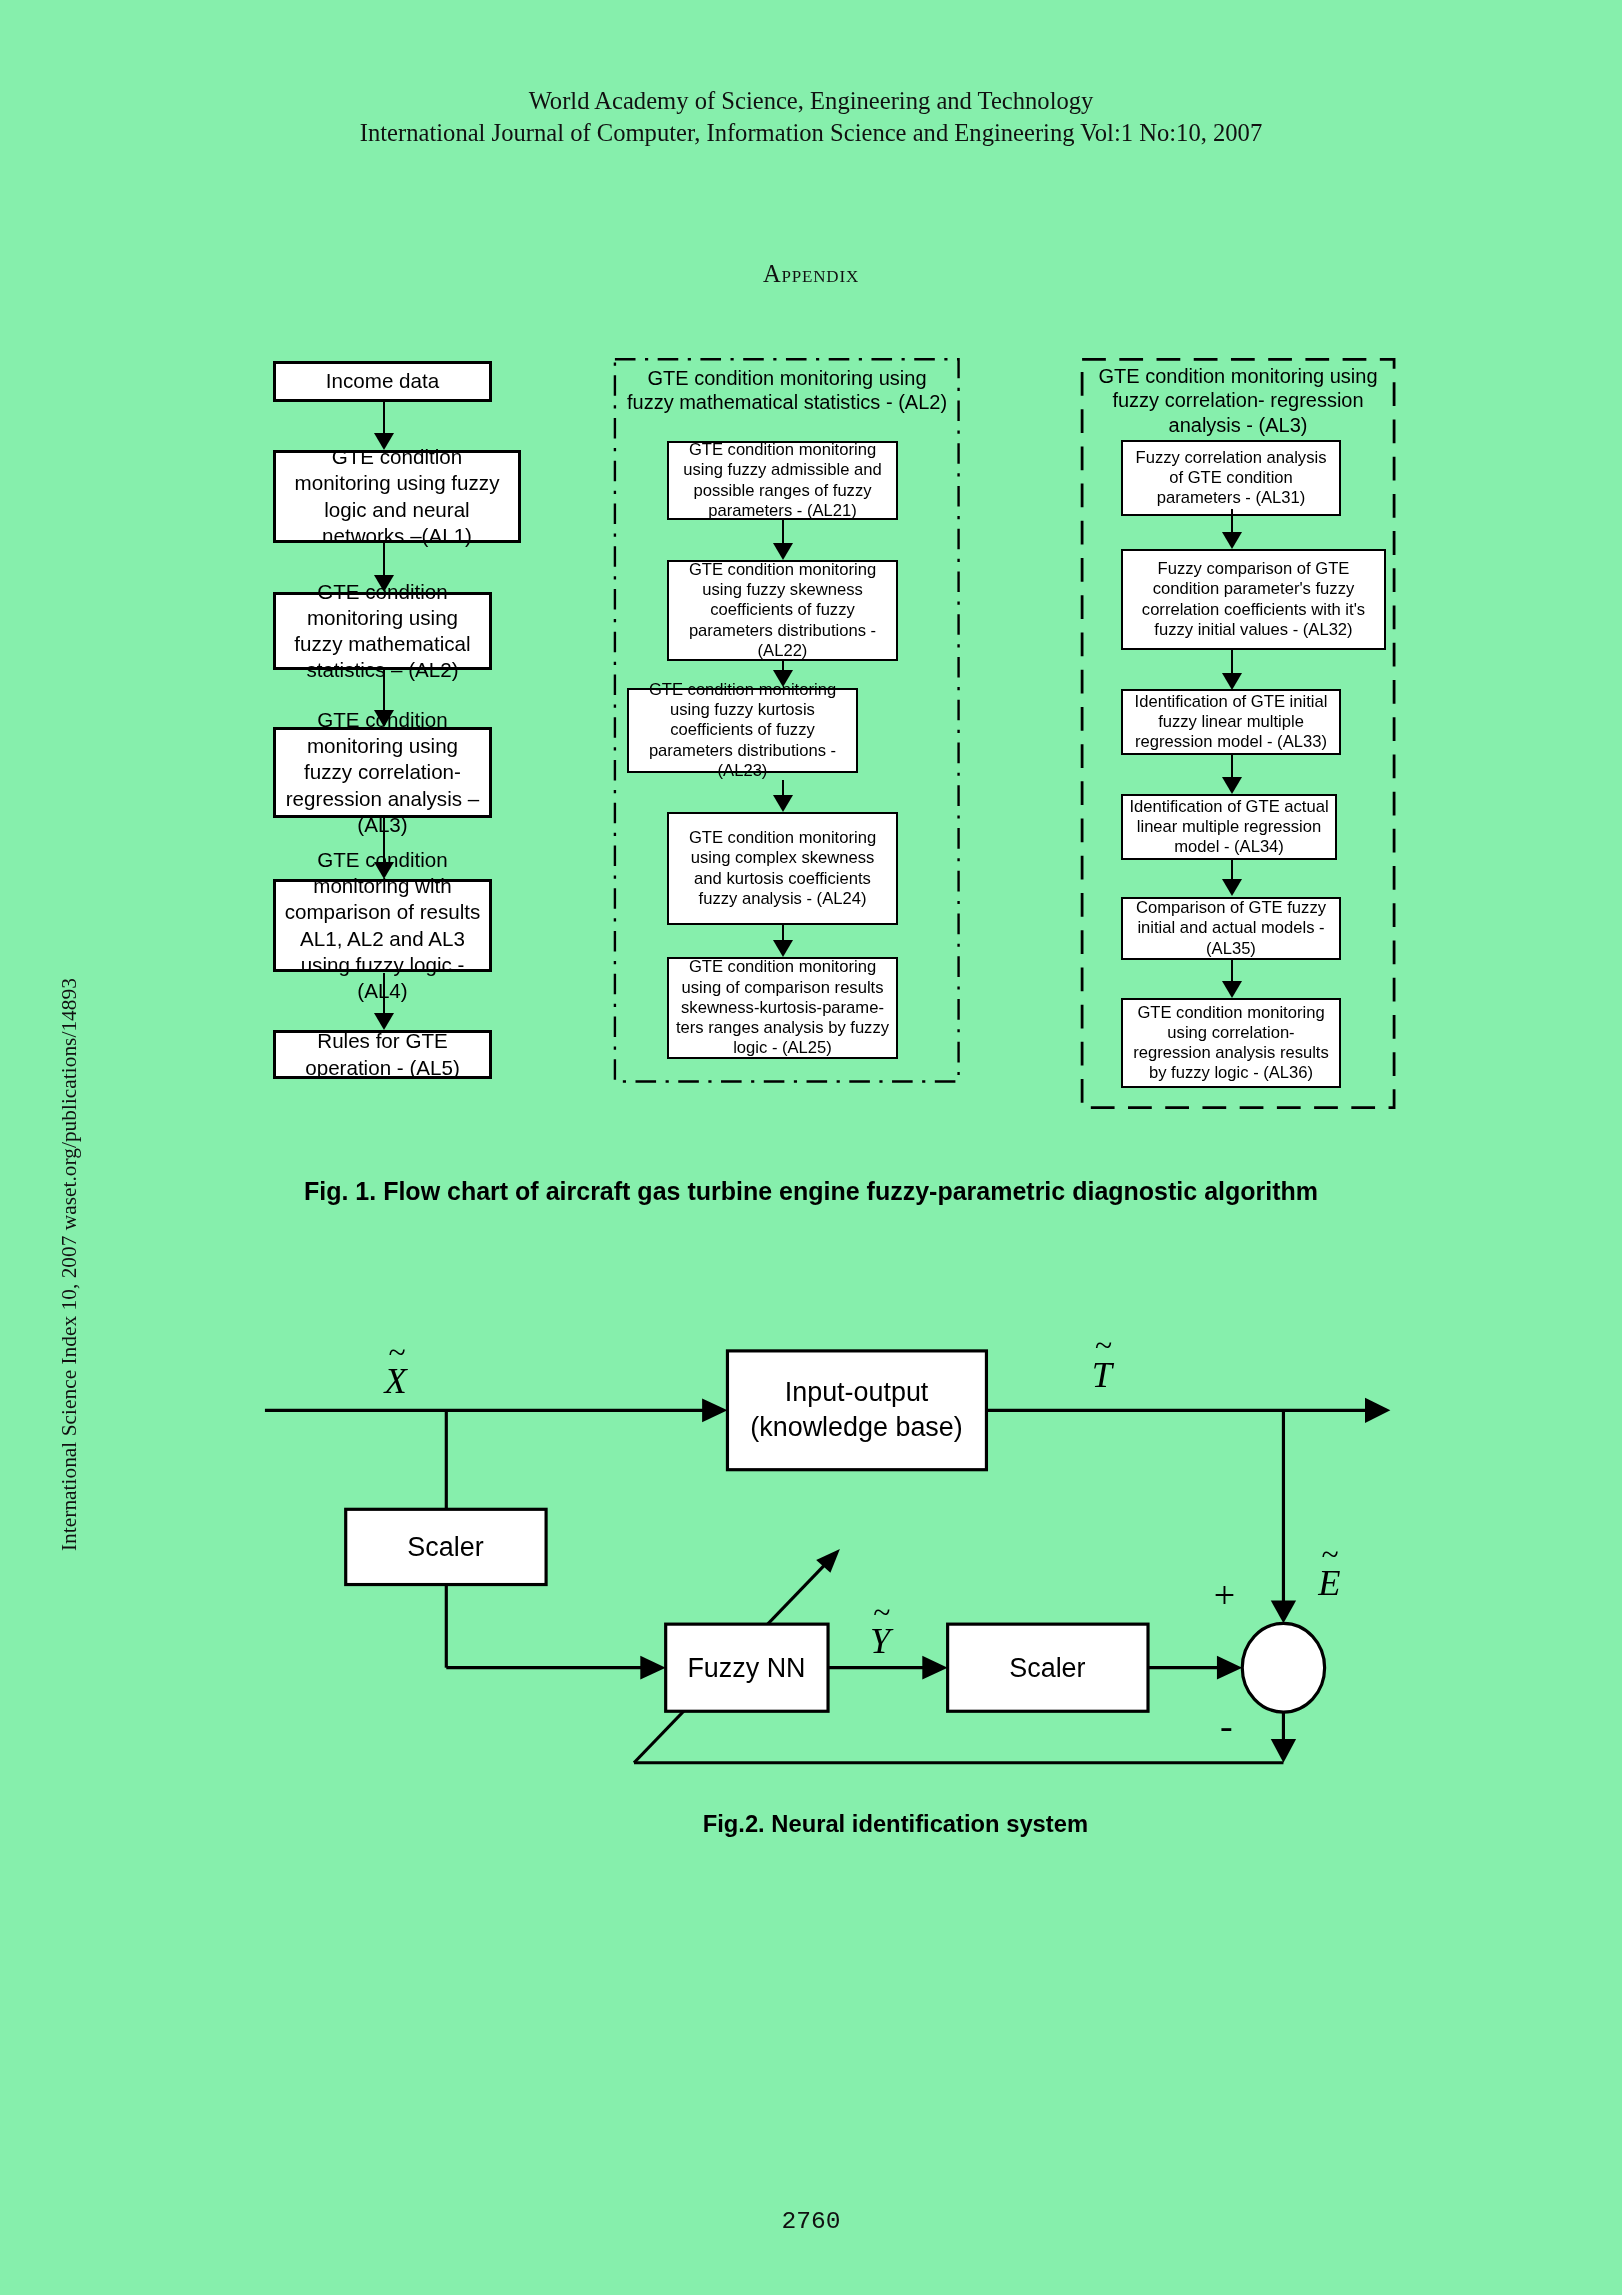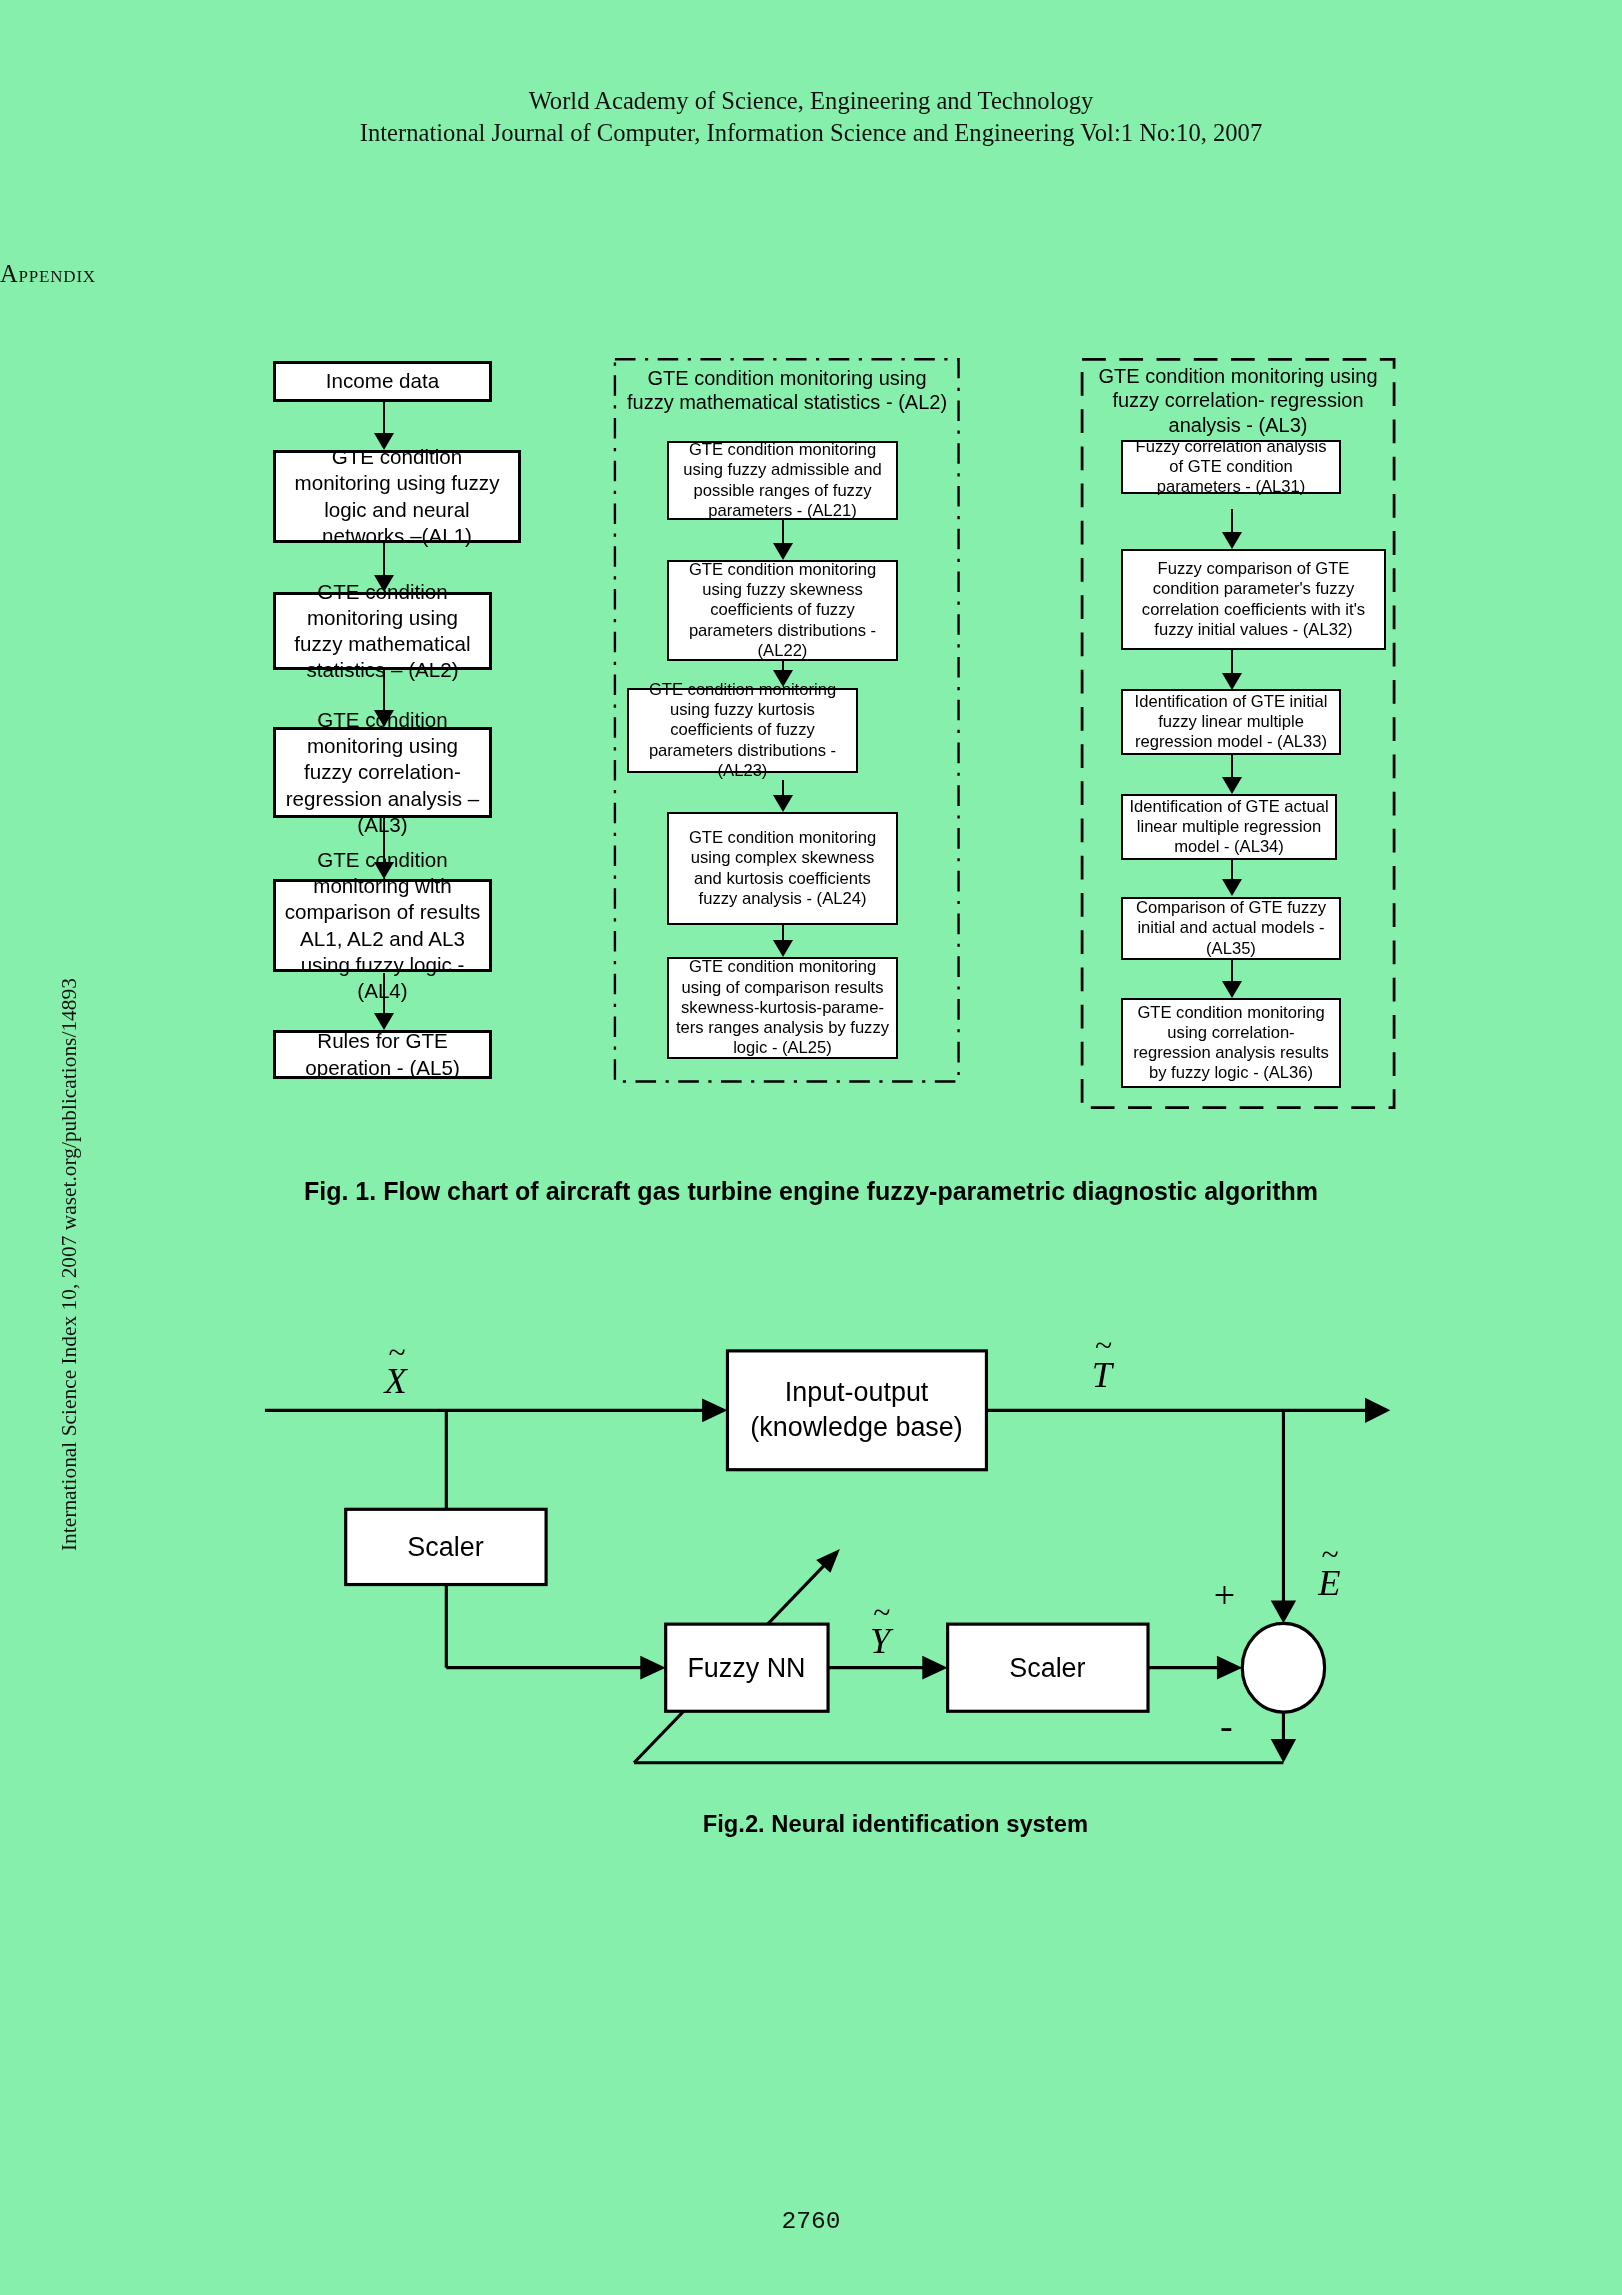--- a/index.html
+++ b/index.html
@@ -1,19 +1,19 @@
 <!DOCTYPE html>
 <html style="font-size:12.7px"><head>
 <meta charset="utf-8">
 <style>
   html,body{margin:0;padding:0;background:#e8e8e8}
   .page{position:relative;width:1622px;height:2295px;background:#86efac;overflow:hidden;color:#000}
 
   .hdr{position:absolute;left:0;right:0;text-align:center;font-family:"Liberation Serif",serif;font-size:24.6px;color:#111}
-  .appendix{position:absolute;left:0;right:0;font-family:"Liberation Serif",serif;
+  .appendix{position:absolute;left:0;right:0;text-align:center;font-family:"Liberation Serif",serif;
             font-size:24.6px;font-variant:small-caps;letter-spacing:0.8px;color:#111}
 
   .sidebar{position:absolute;left:57px;top:1551px;transform:rotate(-90deg);transform-origin:0 0;
            font-family:"Liberation Serif",serif;font-size:21.4px;white-space:nowrap;color:#111}
 
   .fb{position:absolute;box-sizing:border-box;background:#fff;border:3.2px solid #000;
       display:flex;align-items:center;justify-content:center;text-align:center;
       font-family:"Liberation Sans",sans-serif;color:#000;padding:1.6px 6.3px}
   .c1{font-size:20.6px;line-height:1.27}
   .c23{font-size:16.6px;line-height:1.22;border-width:2.4px}
@@ -95,21 +95,21 @@
   <div class="arr" style="left:772px;top:780px;height:32px"></div>
   <div class="fb c23" style="left:667px;top:812px;width:231px;height:113px">
       <span>GTE condition monitoring using complex skewness and kurtosis coefficients fuzzy analysis - (AL24)</span>
     </div>
   <div class="arr" style="left:772px;top:925px;height:32px"></div>
   <div class="fb c23" style="left:667px;top:957px;width:231px;height:102px">
       <span>GTE condition monitoring using of comparison results skewness-kurtosis-parame-ters ranges analysis by fuzzy logic - (AL25)</span>
     </div>
 
   <div class="ctitle" style="left:1090px;top:364px;width:296px">GTE condition monitoring using fuzzy correlation- regression analysis - (AL3)</div>
-  <div class="fb c23" style="left:1121px;top:440px;width:220px;height:54px">
+  <div class="fb c23" style="left:1121px;top:440px;width:220px;height:76px">
       <span>Fuzzy correlation analysis of GTE condition parameters - (AL31)</span>
     </div>
   <div class="arr" style="left:1221px;top:509px;height:40px"></div>
   <div class="fb c23" style="left:1121px;top:549px;width:265px;height:101px">
       <span>Fuzzy comparison of GTE condition parameter's fuzzy correlation coefficients with it's fuzzy initial values - (AL32)</span>
     </div>
   <div class="arr" style="left:1221px;top:650px;height:40px"></div>
   <div class="fb c23" style="left:1121px;top:689px;width:220px;height:66px">
       <span>Identification of GTE initial fuzzy linear multiple regression model - (AL33)</span>
     </div>

